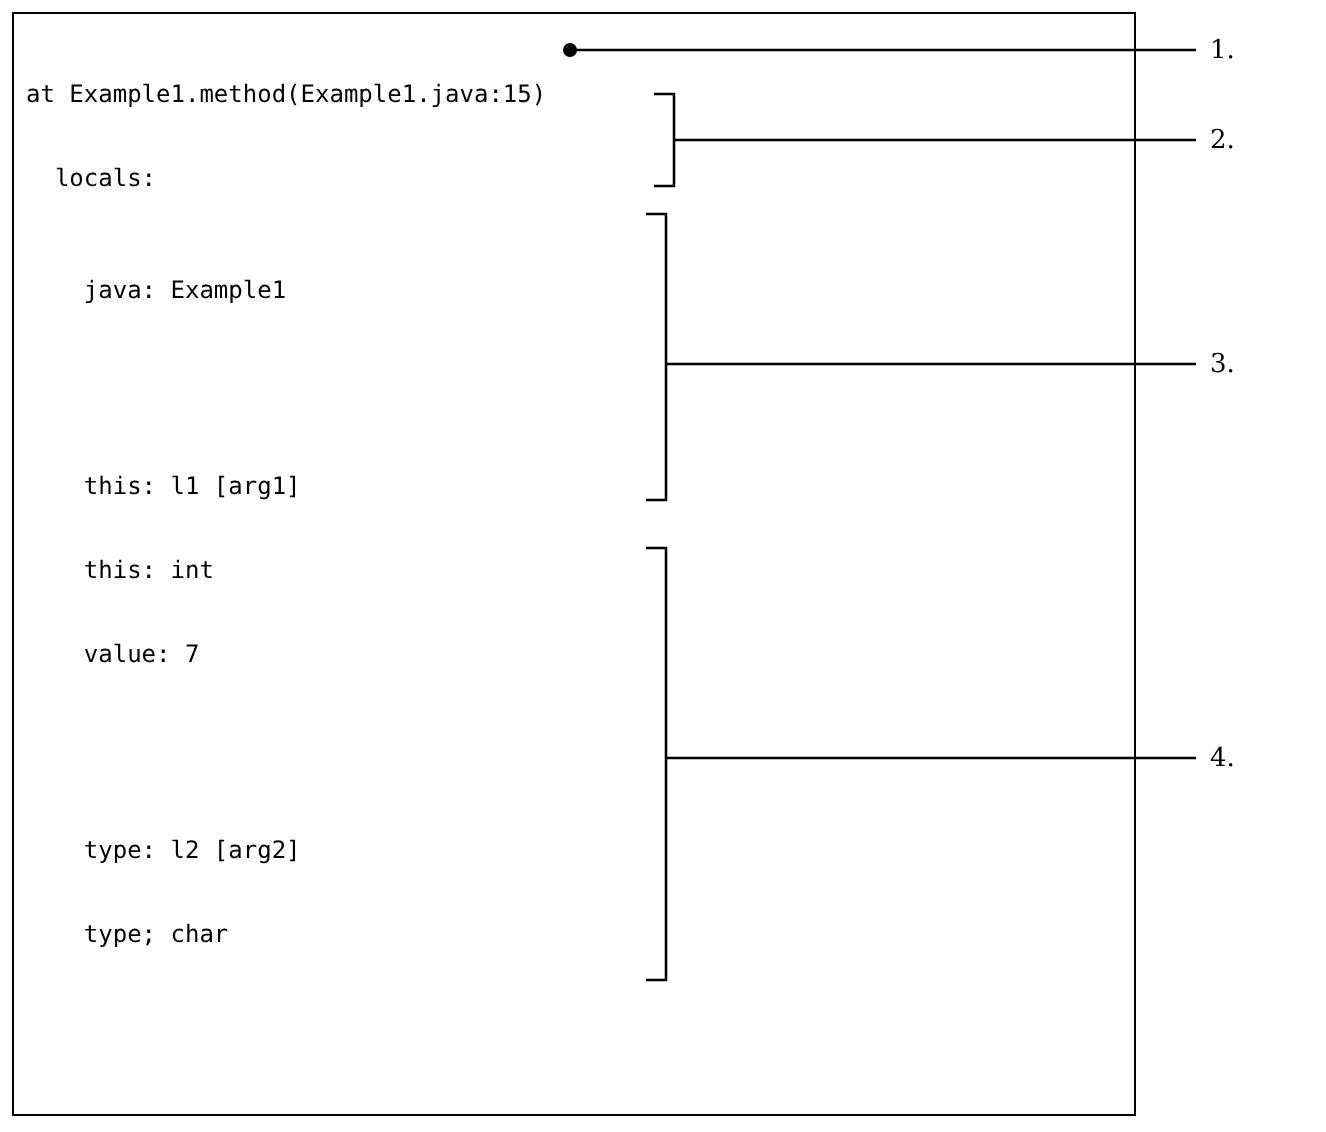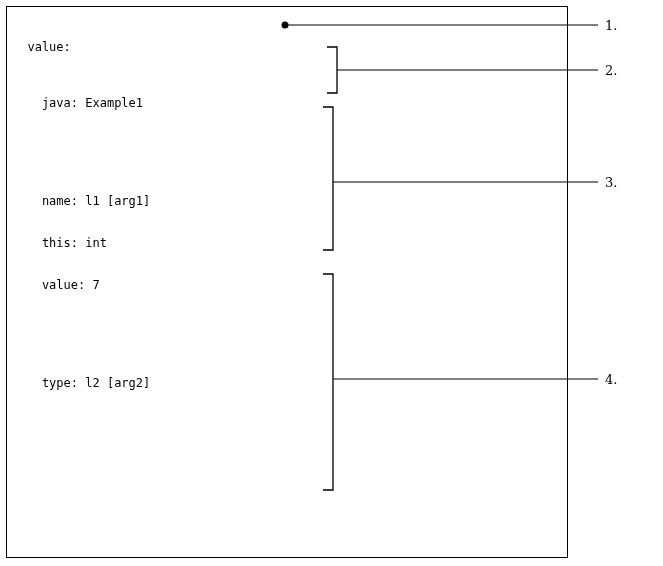--- a/index.html
+++ b/index.html
@@ -64,31 +64,33 @@
   }
 </style>
 </head>
 <body>
 
 <div id="stage">
 
   <div id="console-frame"></div>
 
   <div id="console-text">
-    <div class="locals-line">  value:</div>
+    <div class="frame-line">at Example1.method(Example1.java:15)</div>
+    <div class="locals-line">  locals:</div>
 
     <div class="field-line">    java: Example1</div>
     <div class="blank-line"></div>
 
-    <div class="field-line">    name: l1 [arg1]</div>
+    <div class="field-line">    this: l1 [arg1]</div>
     <div class="field-line">    this: int</div>
     <div class="field-line">    value: 7</div>
     <div class="blank-line"></div>
 
     <div class="field-line">    type: l2 [arg2]</div>
+    <div class="field-line">    type; char</div>
     
     
 
     
     
     
     
 
     
     

